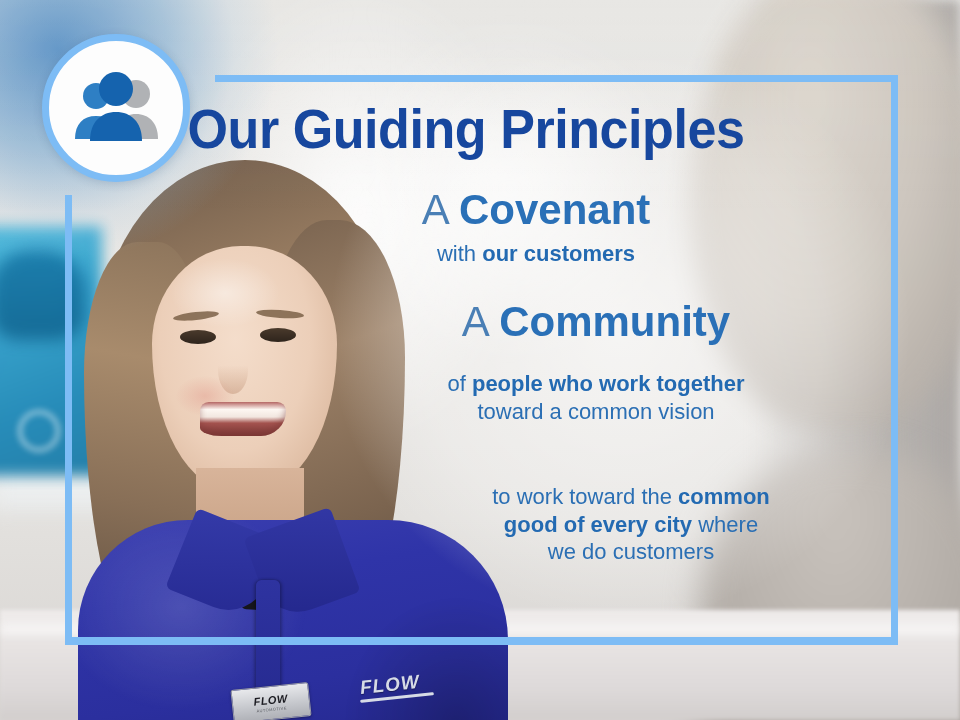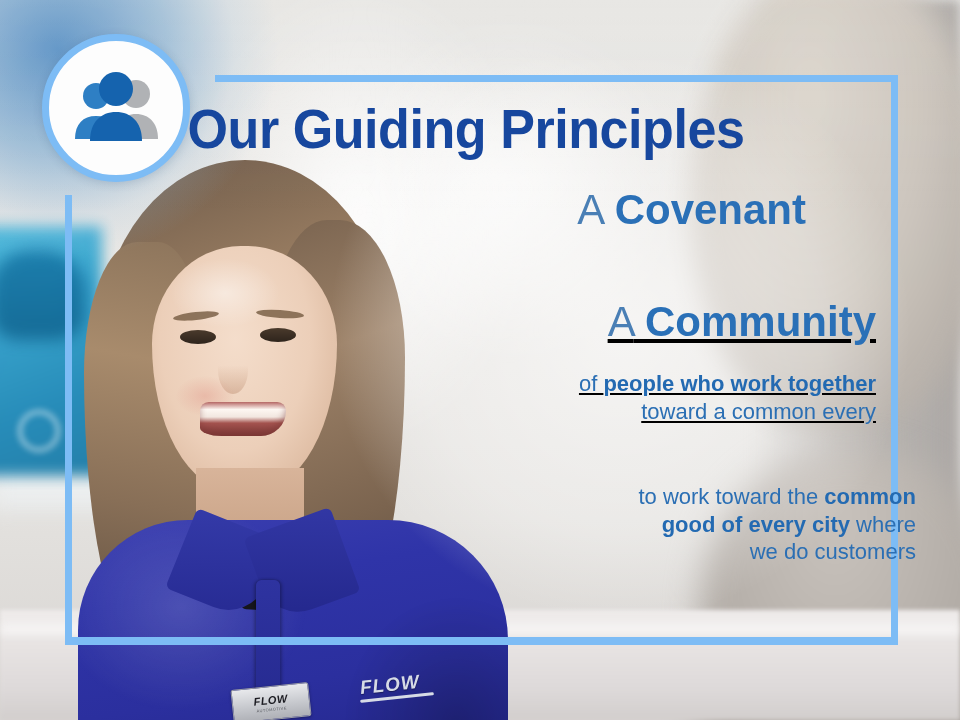--- a/index.html
+++ b/index.html
@@ -270,36 +270,36 @@
     position:absolute; left:0; top:96px; width:900px;
     text-align:center;
     font-size:56px; font-weight:bold;
     letter-spacing:-.5px;
     color:#17479e;
     transform:scaleX(.93);
     transform-origin:center;
     white-space:nowrap;
   }
 
-  .block{ position:absolute; text-align:right; }
+  .block{ position:absolute; text-align:center; }
   .block .head{
     font-size:42px; line-height:1.05;
     color:#2b71b8;
     white-space:nowrap;
   }
   .block .head .art{ font-weight:400; color:#4a7fb5; }
   .block .head .key{ font-weight:bold; color:#2a70b7; }
   .block .sub{
     font-size:22px; line-height:1.25; margin-top:6px;
     color:#2b6fb4; font-weight:400;
   }
   .block .sub b{ font-weight:bold; color:#236ab2; }
 
   .b-covenant  { left:250px; top:188px; width:540px; }
-  .b-community { left:300px; top:300px; width:560px;text-decoration:underline; }
+  .b-community { left:300px; top:300px; width:560px; }
   .b-commitment{ left:330px; top:460px; width:570px; }
 
   .b-covenant .sub  { margin-top:8px; }
   .b-community .sub { margin-top:26px; }
   .b-commitment .sub{ margin-top:23px; }
 </style>
 </head>
 <body>
 
 <div class="stage">
@@ -375,28 +375,29 @@
   </div>
 
   <div class="copy">
     <div class="title" style="color: rgb(23, 71, 158);">Our Guiding Principles</div>
 
     <div class="block b-covenant">
       <div class="head">
         <span class="art">A</span>
         <span class="key">Covenant</span>
       </div>
+      <div class="sub"><span>with </span><b>our customers</b></div>
     </div>
 
     <div class="block b-community">
       <div class="head">
         <span class="art">A</span>
         <span class="key">Community</span>
       </div>
-      <div class="sub"><span>of </span><b>people who work together</b><br><span>toward a common every</span></div>
+      <div class="sub"><span>of </span><b>people who work together</b><br><span>toward a common vision</span></div>
     </div>
 
     <div class="block b-commitment">
       <div class="sub"><span>to work toward the </span><b>common</b><br><b>good of every city</b><span> where</span><br><span>we do customers</span></div>
     </div>
   </div>
 
 </div>
 
 </body></html>

